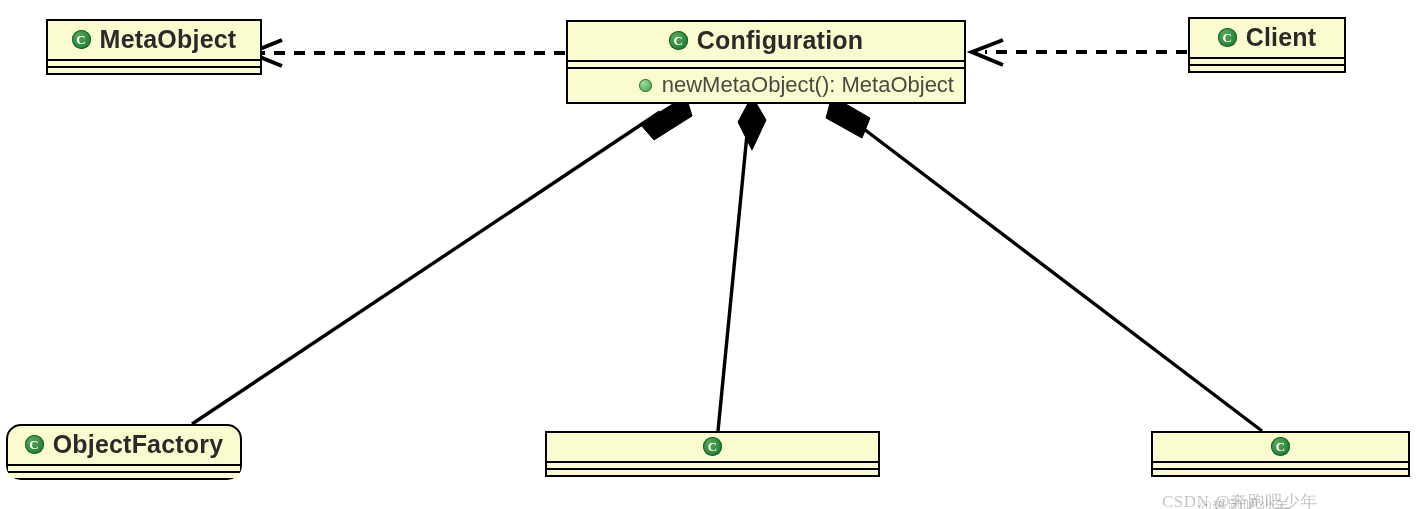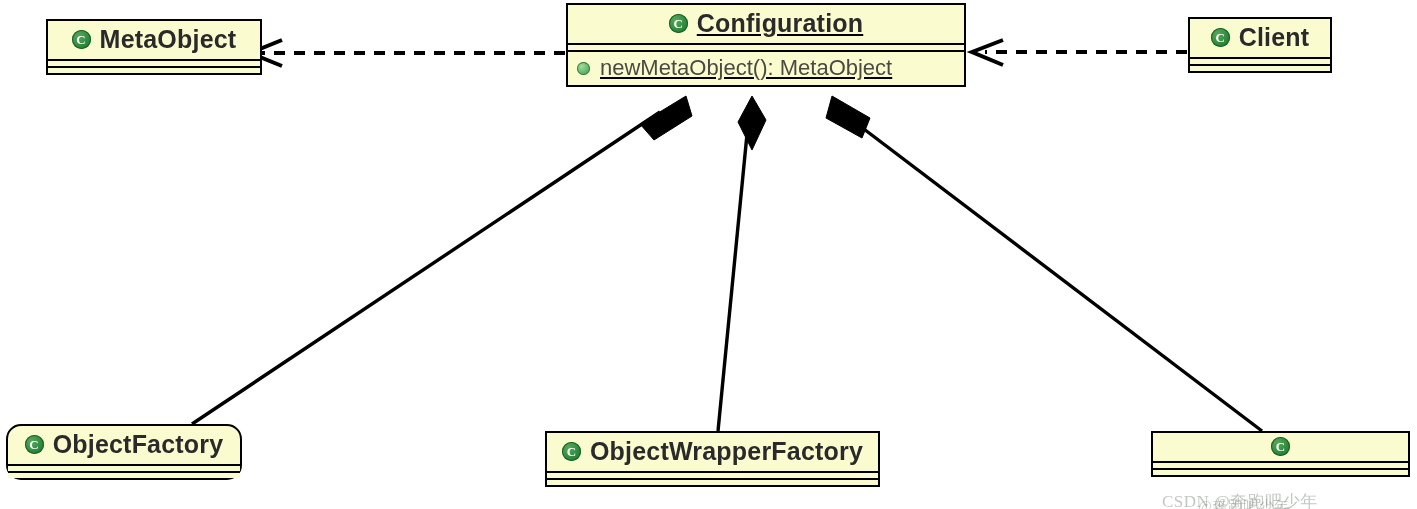--- a/index.html
+++ b/index.html
@@ -51,20 +51,21 @@
   .uml-empty-row + .uml-empty-row {
     border-top: 2px solid #000000;
   }
   .uml-members {
     padding: 3px 10px 4px 9px;
     display: flex;
     align-items: center;
     gap: 10px;
     color: #4a4a42;
     white-space: nowrap;
+    justify-content: flex-end;
   }
   .class-icon {
     display: inline-block;
     width: 19px;
     height: 19px;
     flex: 0 0 19px;
     border-radius: 50%;
     background: radial-gradient(circle at 35% 32%, #5aa85a 0%, #2f8b3f 55%, #1d6b2c 100%);
     position: relative;
     box-shadow: 0 0 0 1px #1c5f27 inset;
@@ -88,22 +89,22 @@
     width: 13px;
     height: 13px;
     flex: 0 0 13px;
     border-radius: 50%;
     background: radial-gradient(circle at 35% 32%, #a7d9a0 0%, #63b86a 55%, #3f8f4c 100%);
     box-shadow: 0 0 0 1px #3a7c42 inset;
   }
 
   
   #cls-metaobject  { left: 46px;   top: 19px;  width: 216px; }
-  #cls-configuration { left: 566px; top: 3px;  width: 400px; text-decoration: underline; }
-  #cls-client      { left: 1188px; top: 17px;  width: 144px; }
+  #cls-configuration { left: 566px; top: 20px;  width: 400px; }
+  #cls-client      { left: 1188px; top: 17px;  width: 158px; }
   #cls-objectfactory { left: 6px;  top: 424px; width: 236px; border-radius: 15px; }
   #cls-objectwrapperfactory { left: 545px; top: 431px; width: 335px; }
   #cls-reflectorfactory { left: 1151px; top: 431px; width: 259px; }
 
   #cls-metaobject .uml-title,
   #cls-client .uml-title,
   #cls-objectfactory .uml-title,
   #cls-objectwrapperfactory .uml-title,
   #cls-reflectorfactory .uml-title {
     font-size: 25px;
@@ -206,21 +207,20 @@
       <span>ObjectFactory</span>
     </div>
     <div class="uml-sep"></div>
     <div class="uml-empty-row"></div>
     <div class="uml-empty-row"></div>
   </div>
 
   <div class="uml-class" id="cls-objectwrapperfactory">
     <div class="uml-title">
       <span class="class-icon"></span>
-      <span>ObjectWrapperFactory</span>
     </div>
     <div class="uml-sep"></div>
     <div class="uml-empty-row"></div>
     <div class="uml-empty-row"></div>
   </div>
 
   <div class="uml-class" id="cls-reflectorfactory">
     <div class="uml-title">
       <span class="class-icon"></span>
     </div>

